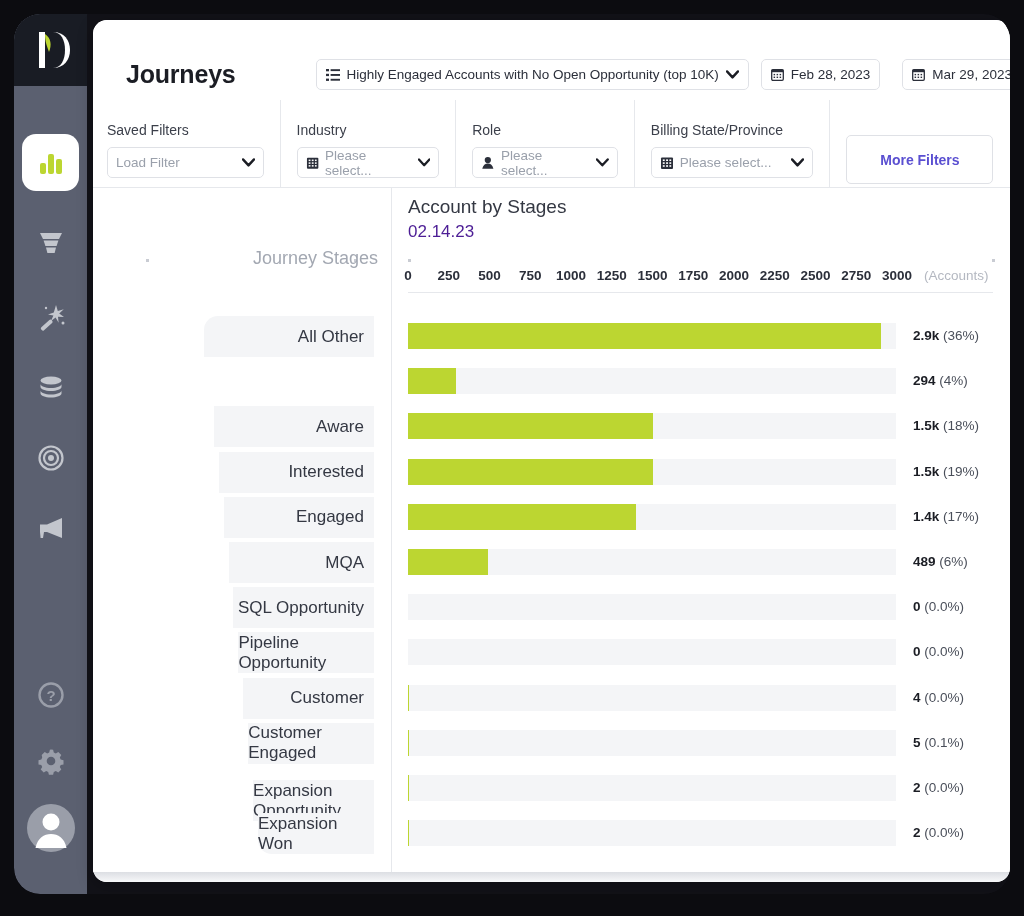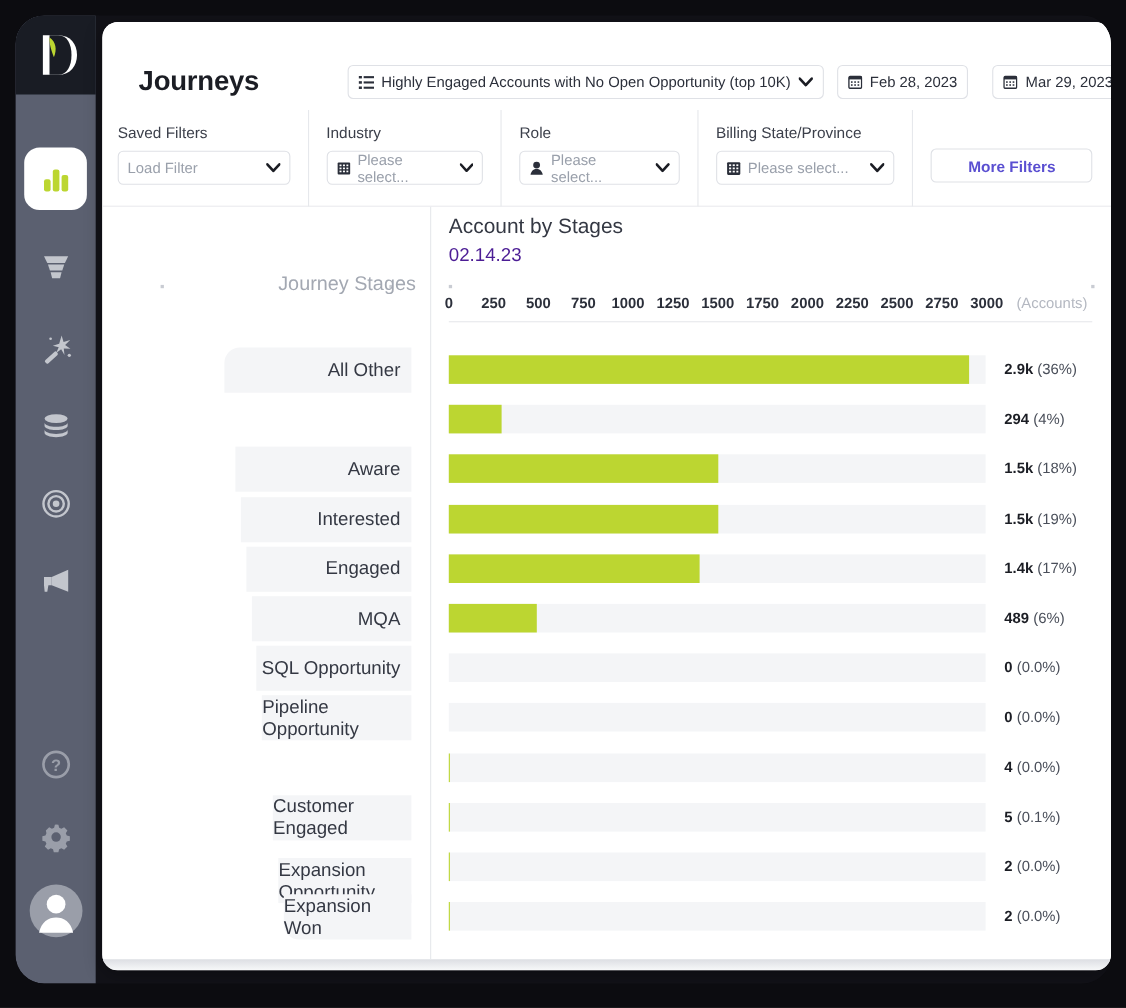--- a/index.html
+++ b/index.html
@@ -95,37 +95,37 @@
     position: absolute; left: 0; top: 80px;
     width: 917px; height: 88px;
     background: #ffffff;
     border-bottom: 1px solid #e6e8ec;
     display: flex; align-items: flex-start;
   }
   .filter-col {
     padding: 12px 0 0 0;
     height: 88px;
     border-right: 1px solid #e6e8ec;
-    display: flex; flex-direction: column;
+    display: flex; flex-direction: column; justify-content: center;
   }
   .filter-col:last-child { border-right: none; }
   .filter-label {
     font-size: 14px; color: #3b3f4a; margin-bottom: 9px;
   }
   .filter-select {
     height: 31px; width: 100%;
     border: 1px solid #dfe1e6; border-radius: 5px;
     background: #fff;
     display: flex; align-items: center;
     padding: 0 8px; gap: 6px;
     font-size: 13.5px; color: #9aa0ab;
   }
   .filter-select .chev { margin-left: auto; }
   #more-filters {
-    width: 147px; height: 31px;
+    width: 147px; height: 49px;
     border: 1px solid #dfe1e6; border-radius: 5px;
     background: #fff;
     display: flex; align-items: center; justify-content: center;
     font-size: 14px; font-weight: bold; color: #5a4fd1;
   }
 
   
   #body {
     position: absolute; left: 0; top: 168px;
     width: 917px; height: 684px;
@@ -435,20 +435,21 @@
             <div class="tick-dot" style="left:53px; top:71px;"></div>
             <div class="tick-dot" style="left:261px; top:71px;"></div>
             <div id="funnel-heading">Journey Stages</div>
           <div class="funnel-row" style="top: 128px; width: 170px; border-radius: 14px 0px 0px;">All Other</div>
               <div class="funnel-row" style="top: 218.4px; width: 160.182px;">Aware</div>
               <div class="funnel-row" style="top: 263.6px; width: 155.273px;">Interested</div>
               <div class="funnel-row" style="top: 308.8px; width: 150.364px;">Engaged</div>
               <div class="funnel-row" style="top: 354px; width: 145.455px;">MQA</div>
               <div class="funnel-row" style="top: 399.2px; width: 140.545px;">SQL Opportunity</div>
               <div class="funnel-row" style="top: 444.4px; width: 135.636px;">Pipeline Opportunity</div>
+              <div class="funnel-row" style="top: 489.6px; width: 130.727px;">Customer</div>
               <div class="funnel-row" style="top: 534.8px; width: 125.818px;">Customer Engaged</div>
               <div class="funnel-row" style="top: 592px; width: 120.909px;">Expansion Opportunity</div>
               <div class="funnel-row" style="top: 625.2px; width: 116px; border-radius: 0px 0px 0px 14px;">Expansion Won</div>
             </div>
 
           <div id="chart-pane">
             <div id="chart-title">Account by Stages</div>
             <div id="chart-sub">02.14.23</div>
             <div class="tick-dot" style="left:17px; top:71px;"></div>
             <div class="tick-dot" style="left:601px; top:71px;"></div>

